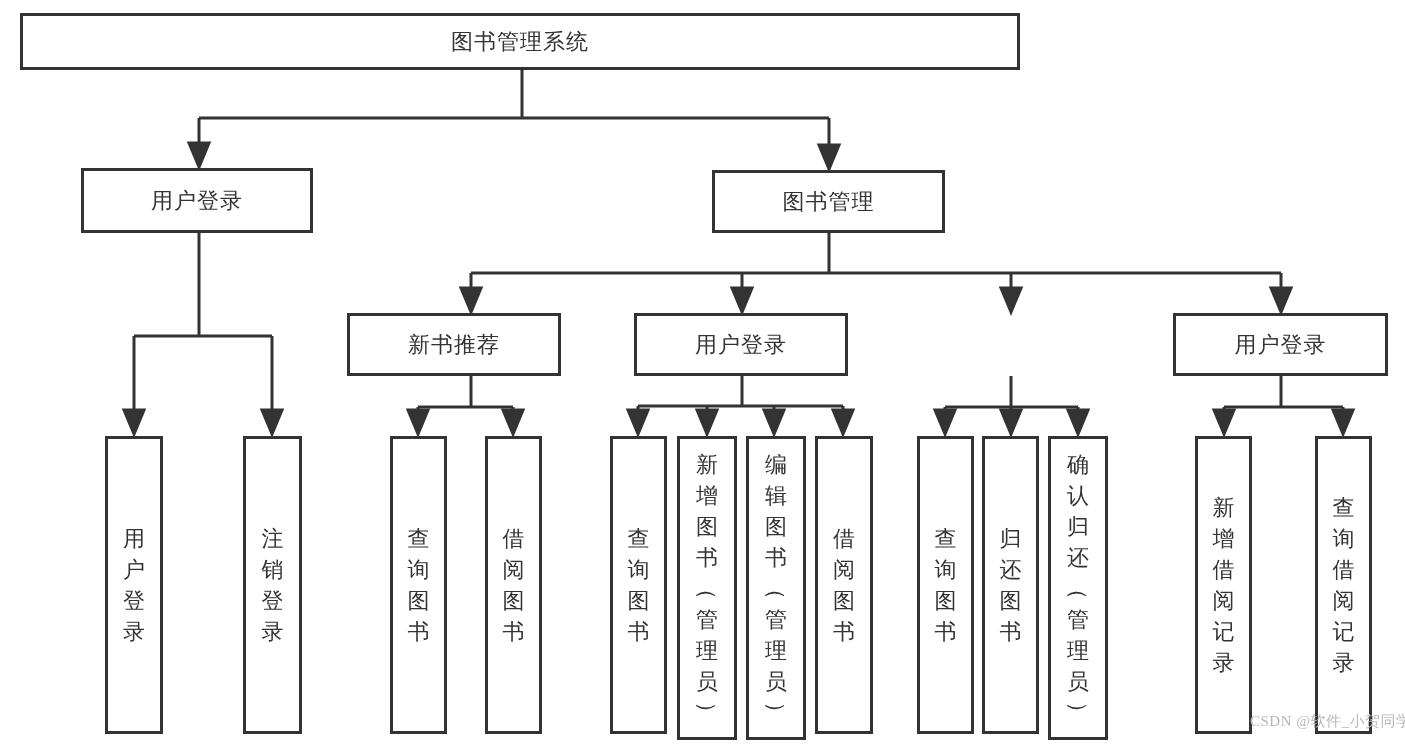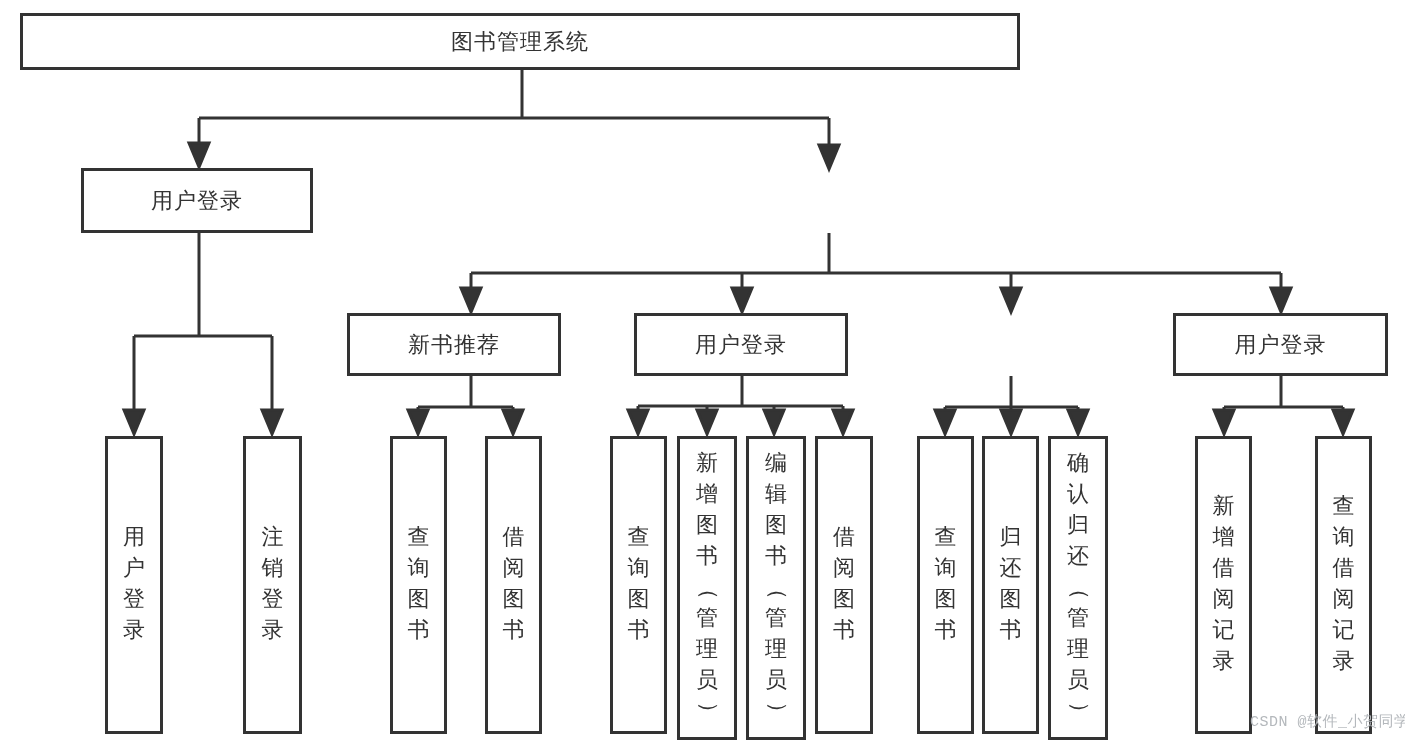--- a/index.html
+++ b/index.html
@@ -1,18 +1,18 @@
 <!DOCTYPE html>
 <html><head>
 <meta charset="utf-8">
 <style>
   html,body{margin:0;padding:0;background:#ffffff;}
   .canvas{
     position:relative;width:1405px;height:747px;background:#ffffff;
-    font-family:Liberation Mono, monospace;color:#333333;overflow:hidden;
+    font-family:Liberation Serif, serif;color:#333333;overflow:hidden;
   }
   .connectors{position:absolute;left:0;top:0;width:1405px;height:747px;}
   .box{
     position:absolute;box-sizing:border-box;border:3px solid #333333;background:#ffffff;
     display:flex;align-items:center;justify-content:center;z-index:2;
   }
   .lbl{font-size:22px;color:#333333;letter-spacing:1px;white-space:nowrap;}
   .leaf{flex-direction:column;}
   .v-text{display:flex;flex-direction:column;align-items:center;justify-content:center;}
   .v-ch{width:100%;height:31px;line-height:31px;text-align:center;font-size:22px;color:#333333;}
@@ -77,20 +77,23 @@
     </g>
   </svg>
 
   <div class="box" style="left:20px;top:13px;width:1000px;height:57px">
     <span class="lbl">图书管理系统</span>
   </div>
 
   <div class="box" style="left:81px;top:168px;width:232px;height:65px">
     <span class="lbl">用户登录</span>
   </div>
+  <div class="box" style="left:712px;top:170px;width:233px;height:63px">
+    <span class="lbl">图书管理</span>
+  </div>
 
   <div class="box" style="left:347px;top:313px;width:214px;height:63px">
     <span class="lbl">新书推荐</span>
   </div>
   <div class="box" style="left:634px;top:313px;width:214px;height:63px">
     <span class="lbl">用户登录</span>
   </div>
   <div class="box" style="left:1173px;top:313px;width:215px;height:63px">
     <span class="lbl">用户登录</span>
   </div>

